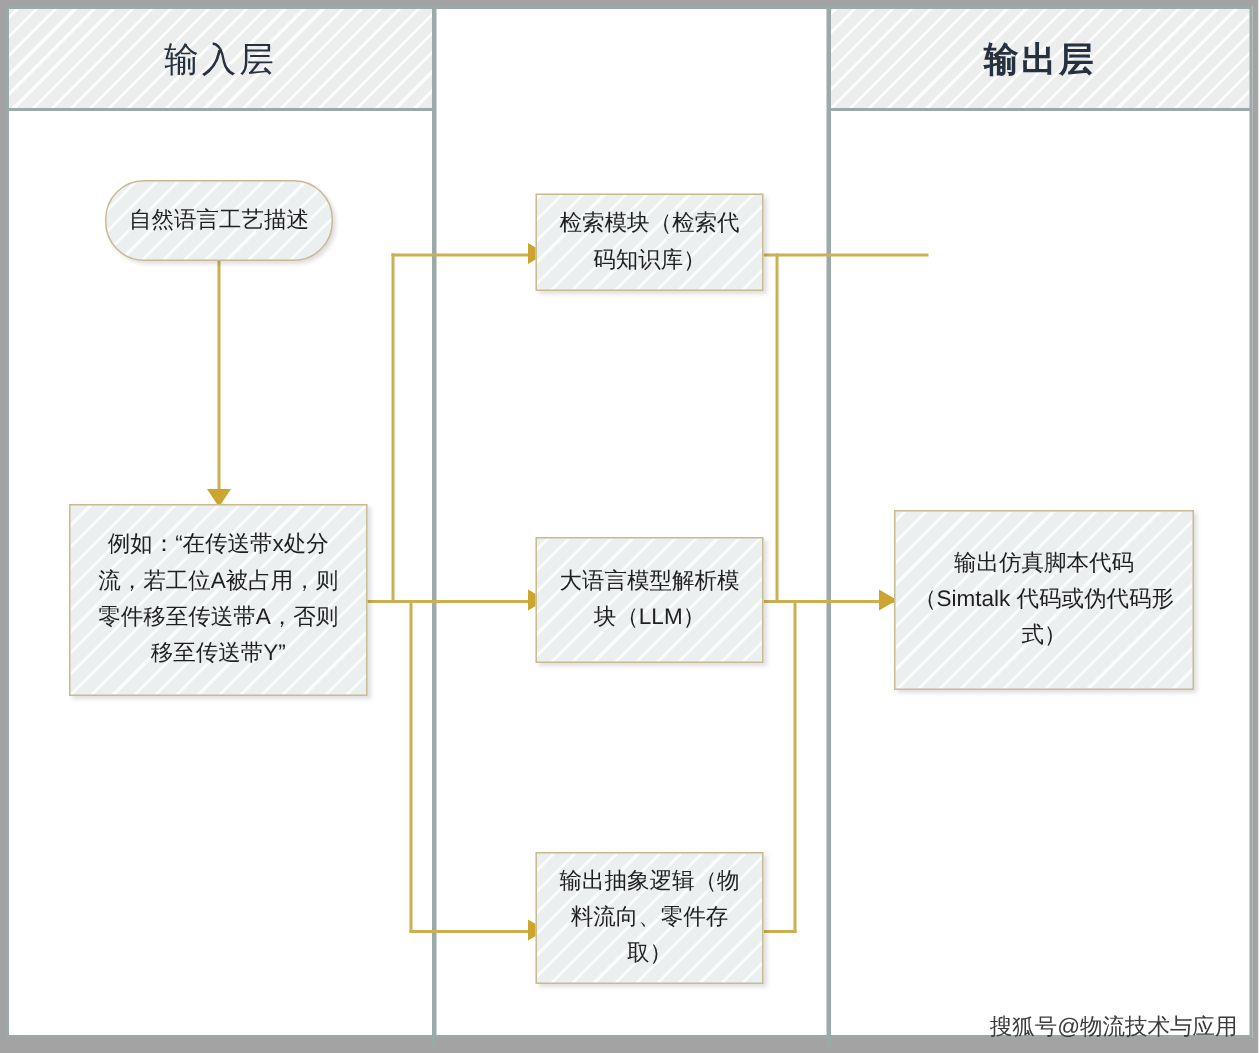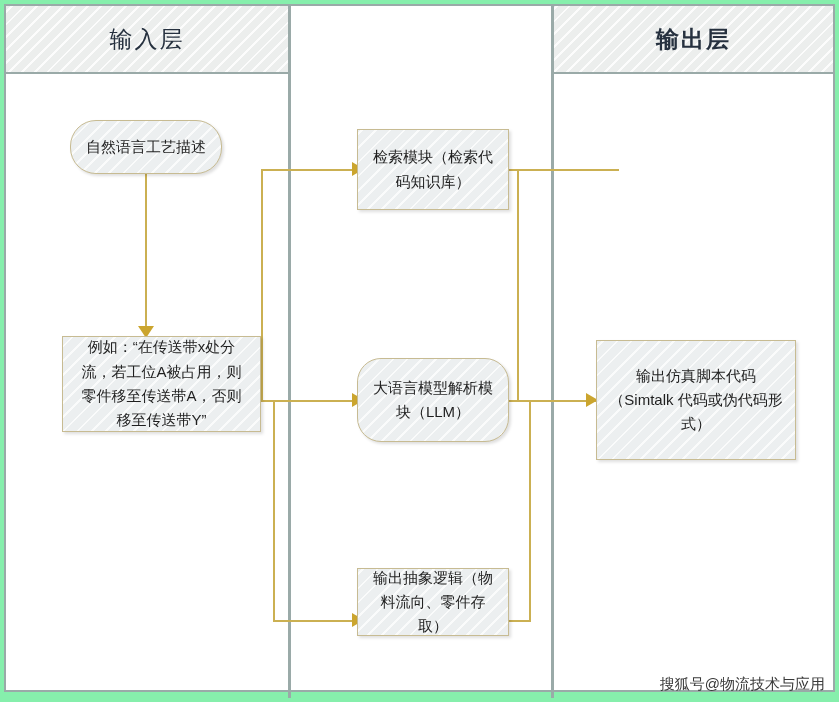--- a/index.html
+++ b/index.html
@@ -2,21 +2,21 @@
 <html><head>
 <meta charset="utf-8">
 <style>
   html,body{margin:0;padding:0;background:#ffffff;}
   body{font-family:"Liberation Sans","DejaVu Sans",sans-serif;}
 
   #canvas{
     position:relative;
     width:839px;height:702px;
     overflow:hidden;
-    background:#86efac;
+    background:#a3a3a3;
   }
 
   
   .lane-frame{
     position:absolute;
     left:4px;top:4px;
     width:831px;height:688px;
     border:2px solid #9aaaa8;
     box-sizing:border-box;
     background:#ffffff;
@@ -141,33 +141,33 @@
   <div class="conn h" style="left:509px;top:400px;width:100px;"></div>
   <div class="arrow right" style="left:586px;top:393px;"></div>
 
   <div class="conn h" style="left:509px;top:620px;width:22px;"></div>
   <div class="conn v" style="left:529px;top:400px;height:222px;"></div>
 
   <div class="node pill" style="left:70px;top:120px;width:152px;height:54px;text-align:center;">
     <span class="txt">自然语言工艺描述</span>
   </div>
 
-  <div class="node" style="left:46px;top:336px;width:199px;height:96px;margin-left:16px;">
+  <div class="node" style="left:46px;top:336px;width:199px;height:128px;">
     <span class="txt">例如：“在传送带x处分流，若工位A被占用，则零件移至传送带A，否则移至传送带Y”</span>
   </div>
 
-  <div class="node" style="left:357px;top:129px;width:152px;height:81px;">
+  <div class="node" style="left:357px;top:129px;width:152px;height:65px;">
     <span class="txt">检索模块（检索代码知识库）</span>
   </div>
 
-  <div class="node" style="left:357px;top:358px;width:152px;height:84px;border-radius:24px;">
+  <div class="node" style="left:357px;top:358px;width:152px;height:84px;">
     <span class="txt">大语言模型解析模块（LLM）</span>
   </div>
 
-  <div class="node" style="left:357px;top:568px;width:152px;height:68px;">
+  <div class="node" style="left:357px;top:568px;width:152px;height:88px;">
     <span class="txt">输出抽象逻辑（物料流向、零件存取）</span>
   </div>
 
   <div class="node" style="left:596px;top:340px;width:200px;height:120px;">
     <span class="txt">输出仿真脚本代码（Simtalk 代码或伪代码形式）</span>
   </div>
 
   <div class="watermark">搜狐号@物流技术与应用</div>
 
 </div>

